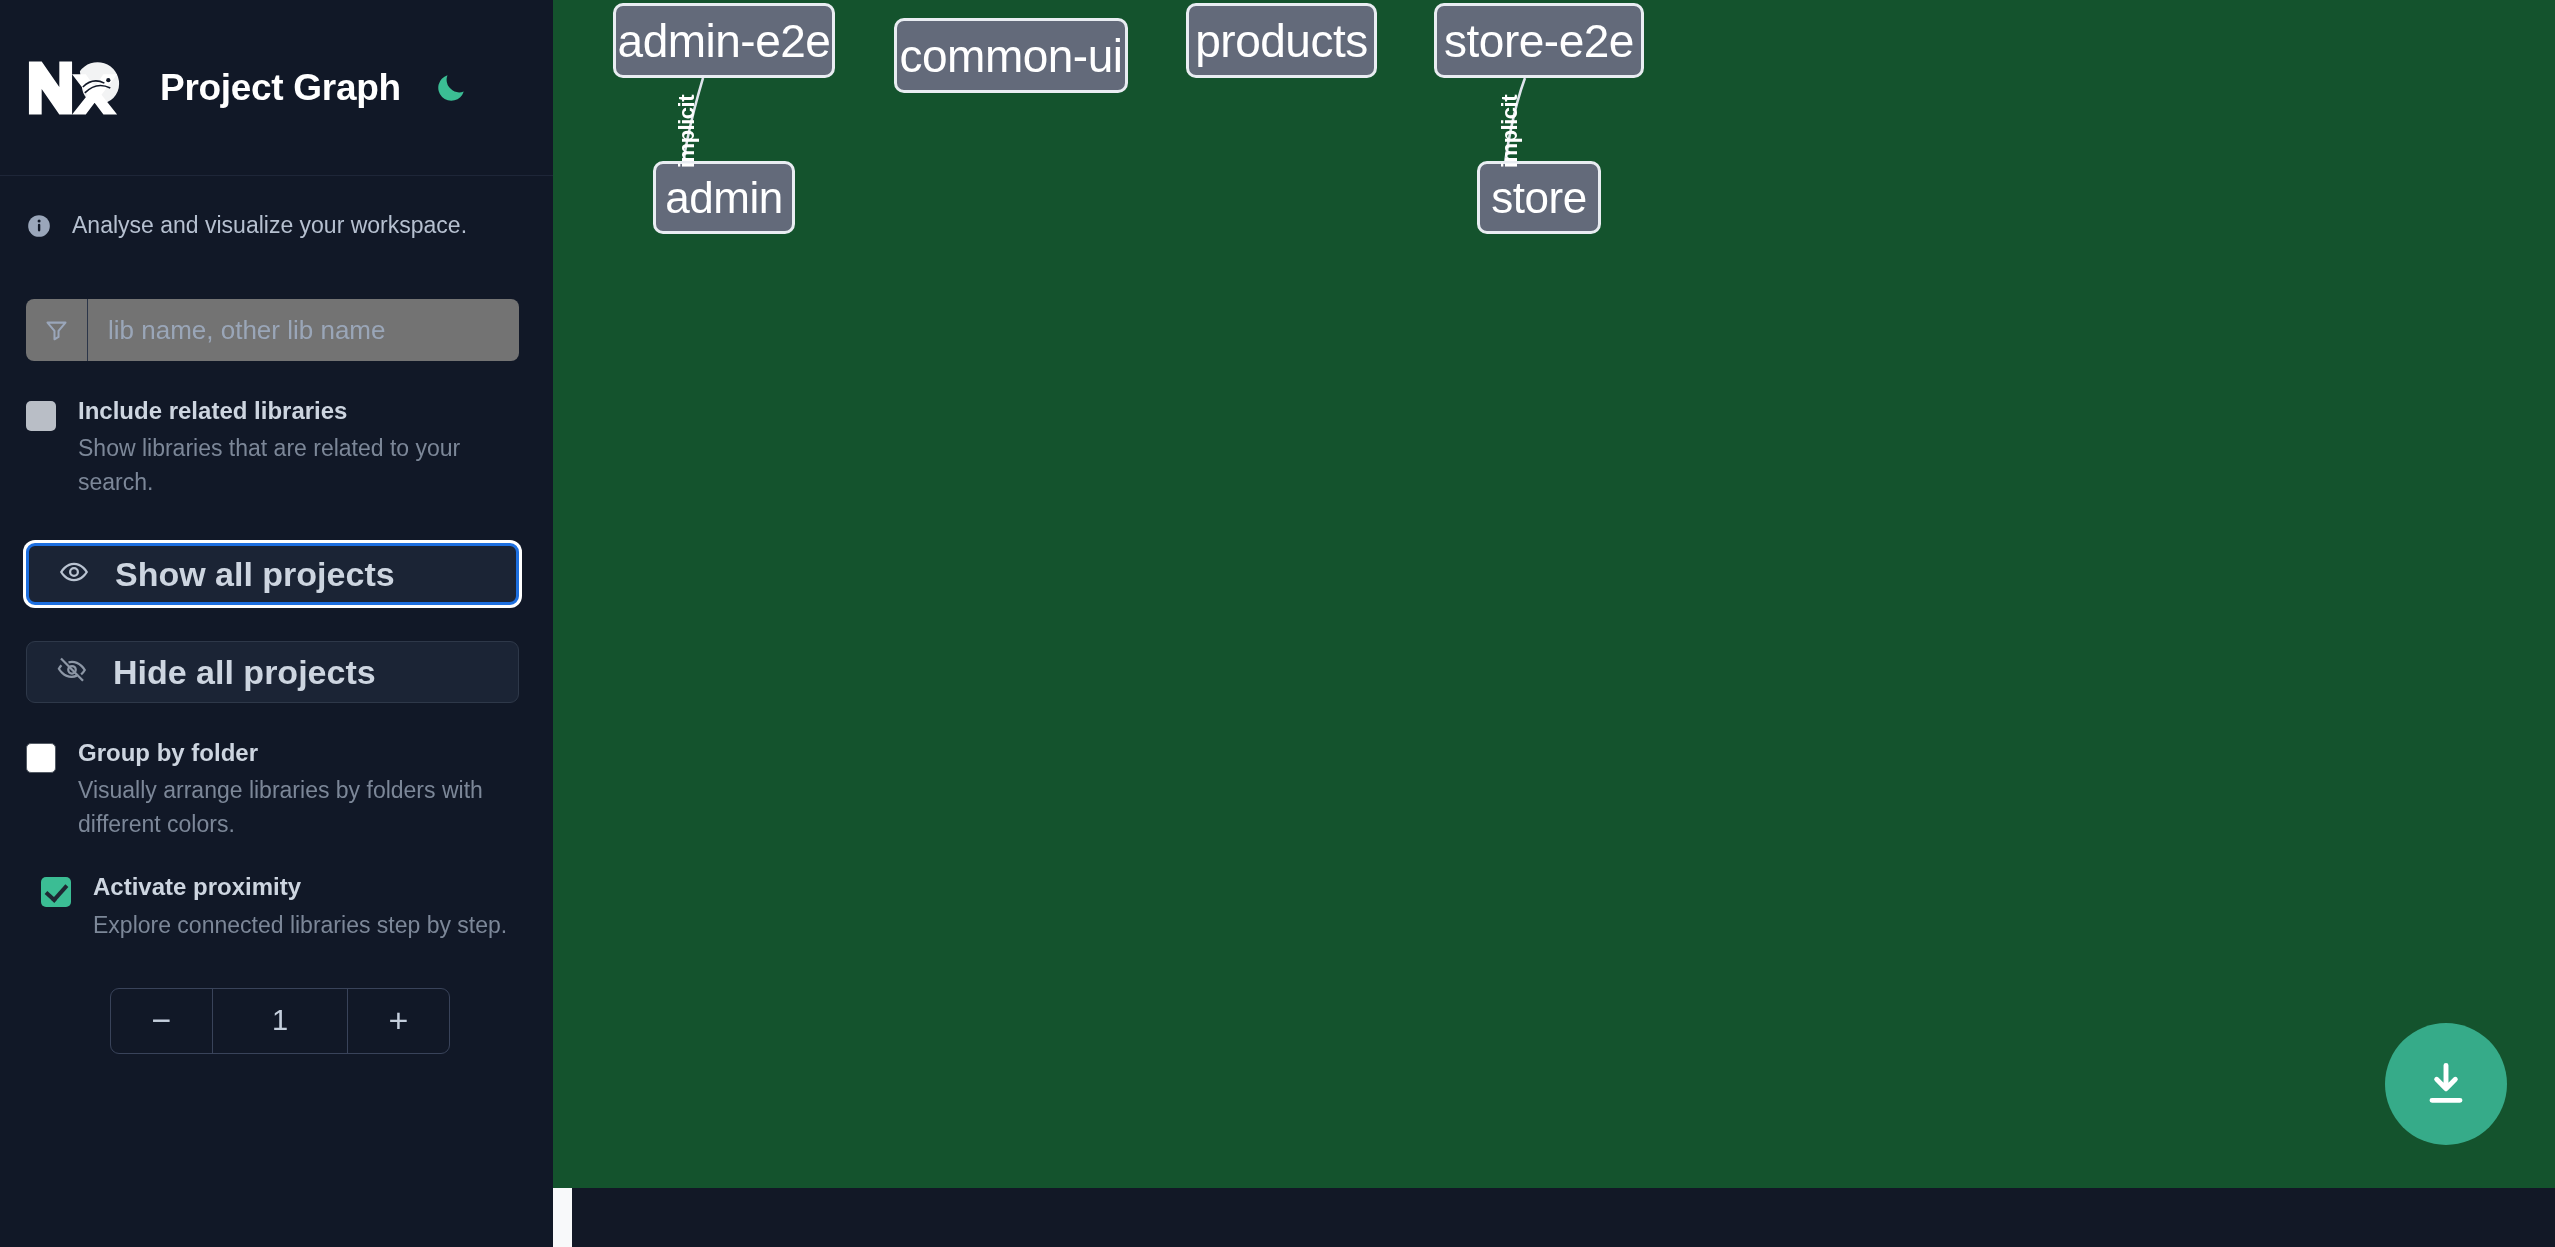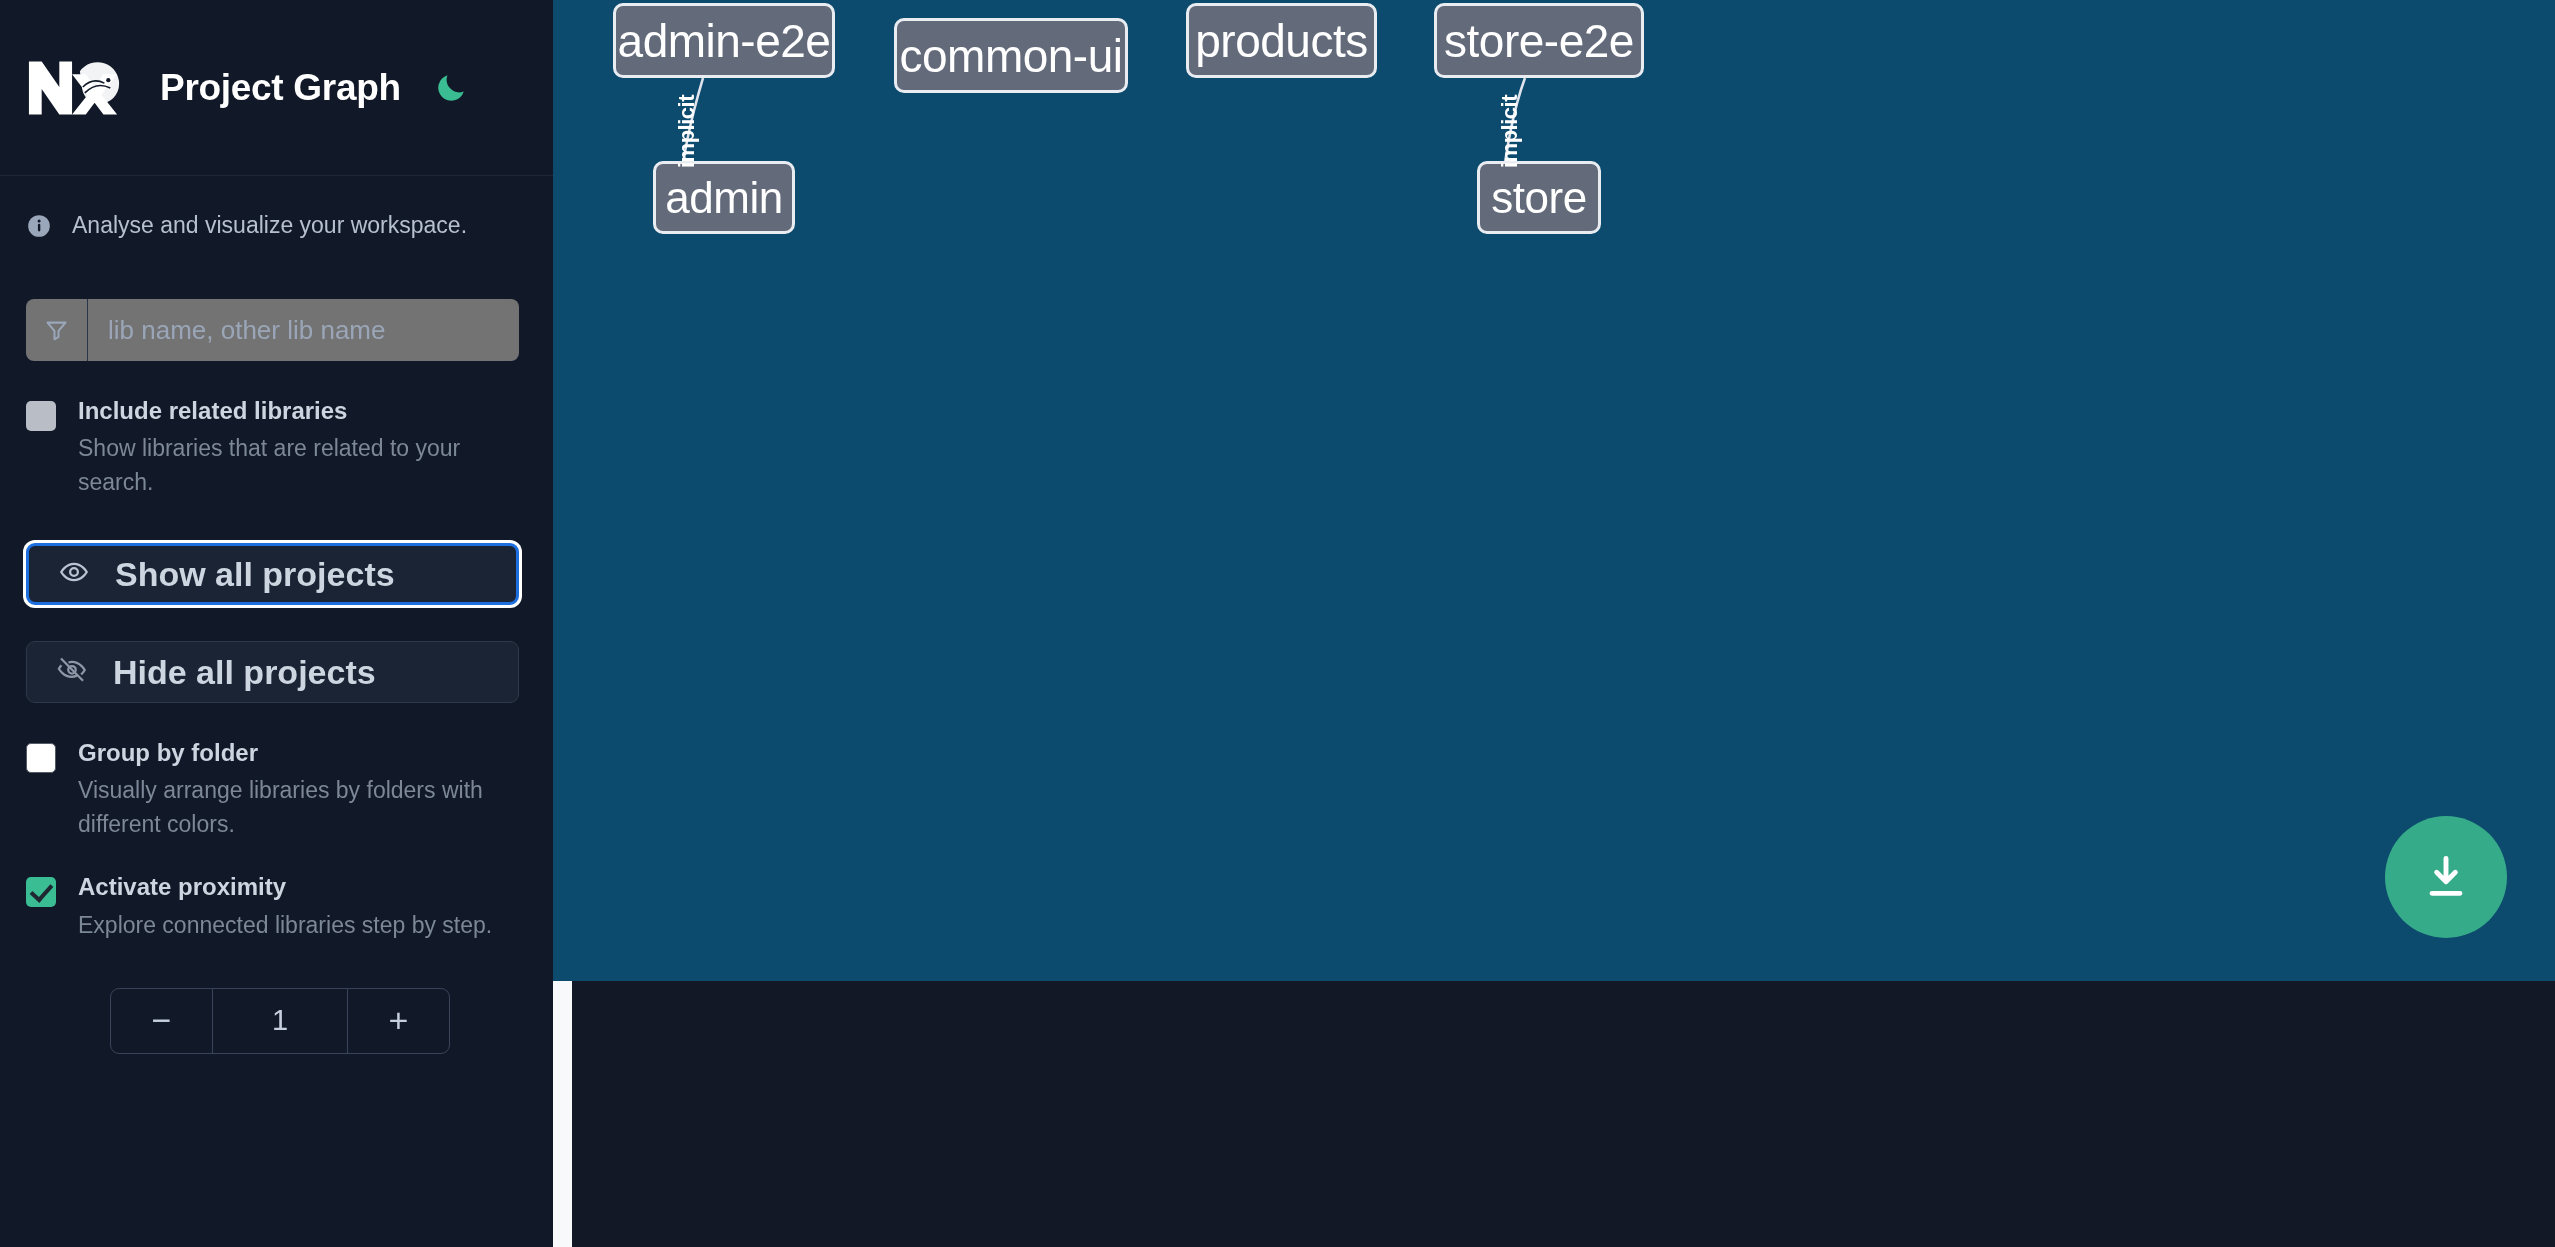--- a/index.html
+++ b/index.html
@@ -61,21 +61,21 @@
   }
   .filter-input {
     flex: 1; border: 0; outline: none; background: transparent;
     color: #e3e8ef; font-size: 26px;
     font-family: "Liberation Sans", sans-serif;
     padding: 0 20px;
   }
   .filter-input::placeholder { color: #9aa6b8; }
 
   .opt-block { padding: 34px 34px 0 26px; display: flex; gap: 22px; }
-  .opt-block.tight { padding-top: 30px; }
+  .opt-block.tight { padding-top: 30px; margin-left: 15px; }
   .cb {
     flex: 0 0 30px; width: 30px; height: 30px; margin-top: 6px;
     border-radius: 5px; position: relative; cursor: pointer;
   }
   .cb-disabled { background: #b9bec6; }
   .cb-empty { background: #ffffff; border: 1px solid #555c66; }
   .cb-checked { background: #3bbd94; }
   .cb-checked::after {
     content: ""; position: absolute; left: 9px; top: 3px;
     width: 9px; height: 17px; border: solid #1f2733;
@@ -120,21 +120,21 @@
     position: absolute; left: 553px; top: 0;
     width: 19px; height: 1247px; background: #f8f9fa;
   }
   .sb-scroll-thumb {
     position: absolute; left: 562px; top: 5px;
     width: 11px; height: 665px; border-radius: 6px; background: #c3c4c6;
   }
 
   
   .graph {
-    position: relative; flex: 1; height: 981px; background: #0c4a6e;
+    position: relative; flex: 1; height: 1188px; background: #14532d;
     overflow: hidden;
   }
   .node {
     position: absolute;
     background: #636a7a;
     border: 3px solid #e9edf2;
     border-radius: 10px;
     display: flex; align-items: center; justify-content: center;
     color: #ffffff;
     font-size: 46px;

